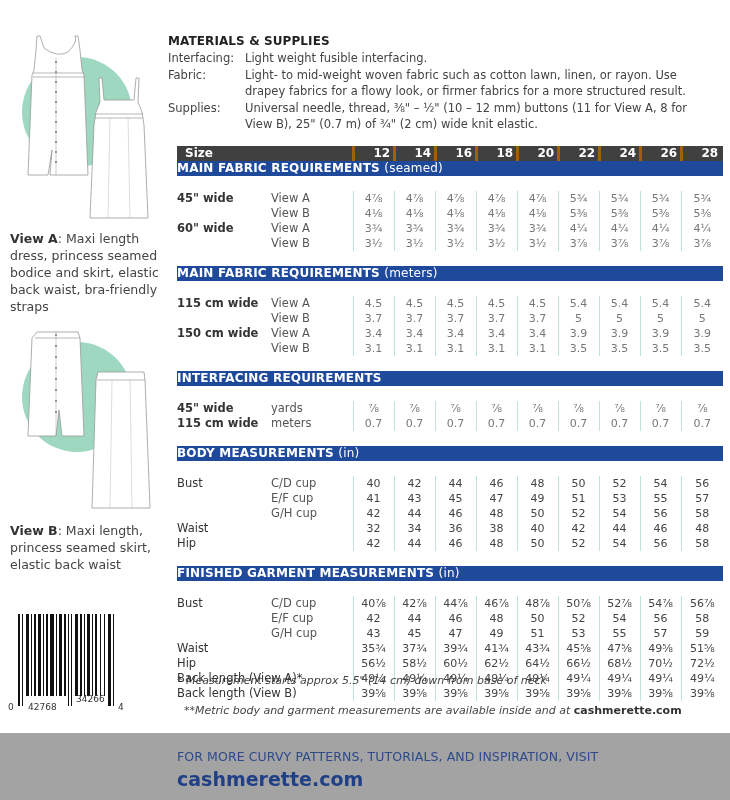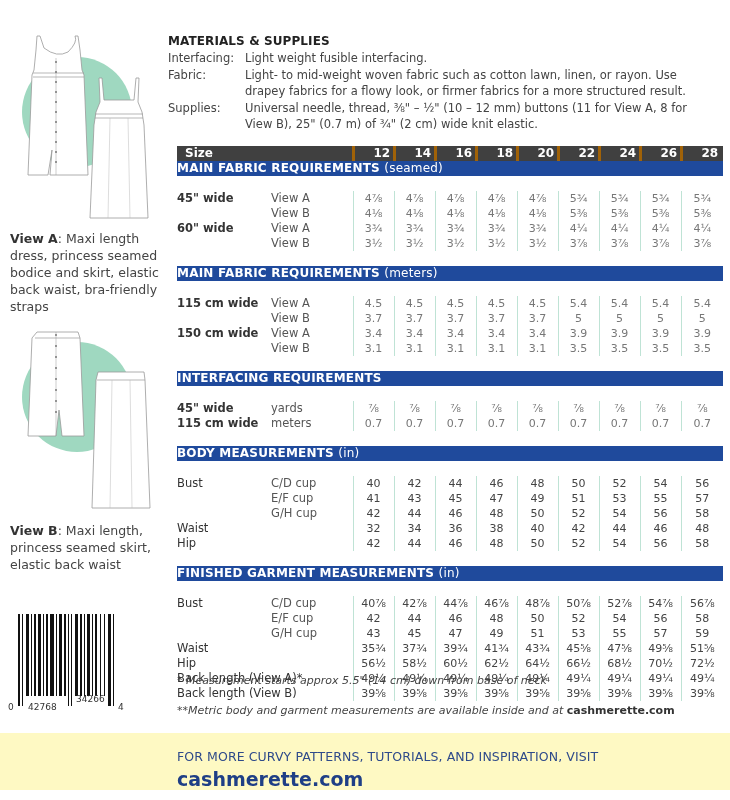--- a/index.html
+++ b/index.html
@@ -28,21 +28,21 @@
   .sechdr td{background:#1f4a9c;color:#fff;font-weight:bold;font-size:12px;height:20px;padding-left:8px;letter-spacing:.2px;}
   .sechdr .unit{font-weight:normal;}
   .gap td{height:4px;}
   td.l1{padding-left:8px;color:#333;font-size:11.5px;}
   td.l1.bold{font-weight:bold;}
   td.l2{color:#555;font-size:11.5px;}
   td.v{text-align:center;color:#777;border-left:1px solid #bfe3d5;font-size:11px;}
   td.v.dark{color:#444;}
   .foot{position:absolute;left:177px;font-style:italic;font-size:11px;color:#444;}
   .foot b{font-style:normal;font-weight:bold;color:#333;}
-  .banner{position:absolute;left:0;top:733px;width:730px;height:57px;background:#fef9c3;}
+  .banner{position:absolute;left:0;top:733px;width:730px;height:67px;background:#a3a3a3;}
   .banner .t1{position:absolute;left:177px;top:16px;font-size:12.5px;color:#2e4a8a;letter-spacing:.1px;}
   .banner .t2{position:absolute;left:177px;top:35px;font-size:19px;color:#1f3f86;font-weight:bold;}
 </style>
 </head>
 <body>
 
 <div class="left">
 
   <div class="illus" style="left:10px;top:30px;width:150px;height:195px;">
     <div class="circle" style="left:12px;top:27px;width:110px;height:110px;"></div>
@@ -508,20 +508,20 @@
       </tr>
       <tr class="gap">
         <td colspan="11"></td>
       </tr>
     </tbody>
 </table>
 
 <div class="foot" style="top:674px;">
   <span>* Measurement starts approx 5.5" (14 cm) down from base of neck</span>
 </div>
-<div class="foot" style="top:704px;">
+<div class="foot" style="top:704px;margin-left:7px;">
   <span>**Metric body and garment measurements are available inside and at </span><b>cashmerette.com</b>
 </div>
 
 <div class="banner">
   <div class="t1">FOR MORE CURVY PATTERNS, TUTORIALS, AND INSPIRATION, VISIT</div>
   <div class="t2">cashmerette.com</div>
 </div>
 
 </body></html>

